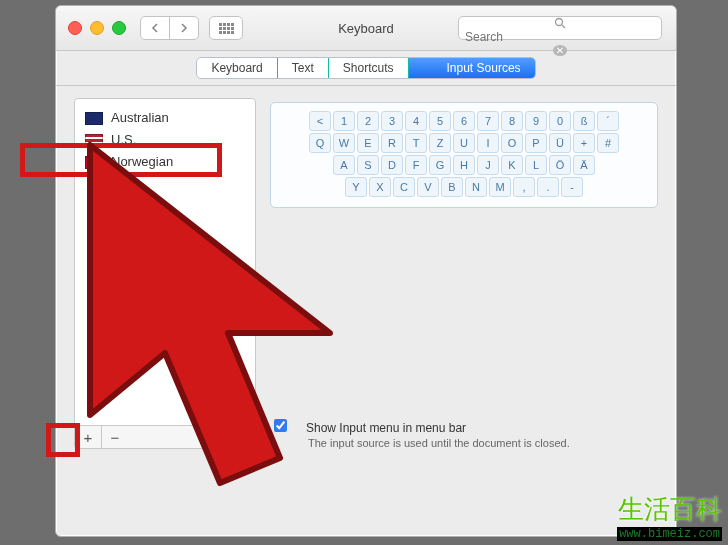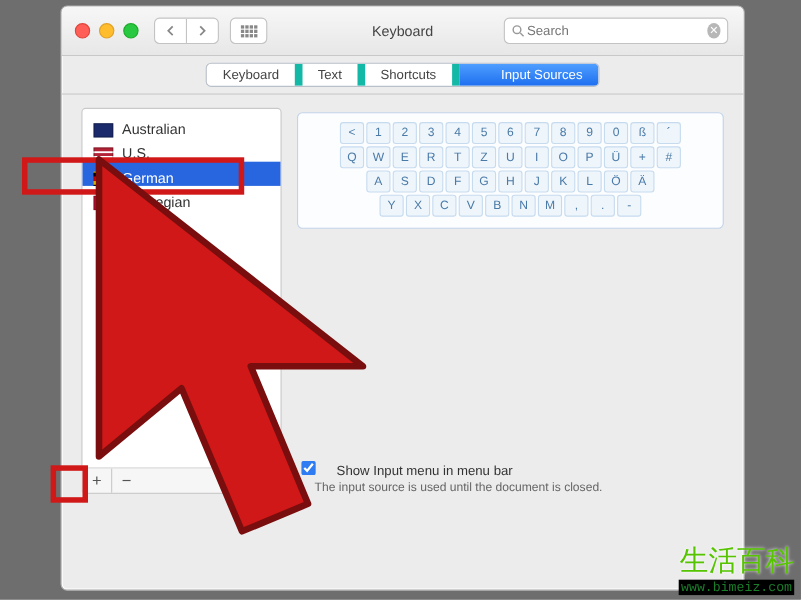--- a/index.html
+++ b/index.html
@@ -25,35 +25,35 @@
   .grid-btn{margin-left:10px;width:32px;height:22px;border:1px solid #c3c3c3;
     border-radius:5px;background:#fff;display:flex;align-items:center;
     justify-content:center;}
   .grid-ico{display:grid;grid-template-columns:repeat(4,3px);grid-auto-rows:3px;
     gap:1px;}
   .grid-ico span{background:#888;}
   .title{position:absolute;left:0;right:0;text-align:center;font-size:13px;
     color:#444;pointer-events:none;}
   .search-wrap{margin-left:auto;margin-right:14px;width:190px;height:22px;
     background:#fff;border:1px solid #c3c3c3;border-radius:5px;
-    display:flex;align-items:center;padding:0 6px;color:#9a9a9a;position:relative;z-index:2;}
+    display:flex;align-items:center;padding:0 6px;color:#9a9a9a;position:relative;z-index:2;flex-direction:column;}
   .search-wrap svg{flex:none;}
   .search-wrap input{border:none;outline:none;width:100%;font-size:12px;
     color:#555;background:transparent;}
   .search-wrap .clear{width:14px;height:14px;border-radius:50%;
     background:#b7b7b7;color:#fff;font-size:10px;display:flex;
     align-items:center;justify-content:center;}
   
   .tab-row{height:34px;display:flex;align-items:center;justify-content:center;
     border-bottom:1px solid #c8c8c8;}
   .segmented{display:flex;border:1px solid #b9c0ca;border-radius:5px;
     overflow:hidden;background:#fff;height:20px;}
   .seg{padding:0 14px;font-size:12px;color:#444;display:flex;
     align-items:center;}
-  .seg + .seg{border-left:7px solid #14b8a6;}
+  .seg + .seg{border-left:1px solid #14b8a6;}
   .seg.active{background:linear-gradient(#4f9eff,#1e6ff0);color:#fff;padding-left:38px;}
   
   .content{display:flex;padding:12px 18px 16px 18px;gap:0;position:relative;}
   .list-panel{width:180px;background:#fff;border:1px solid #c9c9c9;
     border-radius:4px 4px 0 0;height:322px;padding-top:4px;}
   .src{display:flex;align-items:flex-end;gap:8px;height:22px;
     padding:0 10px;font-size:13px;color:#333;}
   .src.selected{background:#2866e0;color:#fff;}
   .flag{width:16px;height:11px;border:1px solid rgba(0,0,0,.25);
     background:#ddd;flex:none;}
@@ -68,21 +68,21 @@
   .ar-btn + .ar-btn{border-left:1px solid #c9c9c9;}
   .preview{flex:1;margin-left:14px;display:flex;flex-direction:column;}
   .kbd{background:#fbfdff;border:1px solid #c1d4e9;border-radius:5px;
     padding:8px 6px;font-size:11px;color:#4a7aa7;margin-top:4px;}
   .row{display:flex;justify-content:center;gap:2px;margin-bottom:2px;}
   .key{width:20px;height:18px;background:#eef5fb;border:1px solid #c7dbef;
     border-radius:3px;display:flex;align-items:center;justify-content:center;}
   .footer-opts{margin-top:auto;padding-top:8px;font-size:12px;color:#333;}
   .opt{display:flex;align-items:flex-end;gap:16px;margin-bottom:2px;}
   .opt input{accent-color:#2f7bf2;}
-  .opt-note{font-size:11px;color:#666;margin-left:16px;}
+  .opt-note{font-size:11px;color:#666;margin-left:38px;}
   
   .anno-box{position:absolute;border:5px solid #d11818;pointer-events:none;}
   .anno-sel{left:20px;top:143px;width:192px;height:24px;}
   .anno-minus{left:46px;top:423px;width:24px;height:24px;}
   .cursor-svg{position:absolute;left:70px;top:135px;width:340px;height:380px;
     pointer-events:none;}
   
   .wm{position:absolute;right:6px;bottom:4px;text-align:right;
     font-family:Liberation Mono, monospace;}
   .wm .big{font-size:26px;color:#56c400;text-shadow:0 0 3px #fff;}
@@ -151,24 +151,20 @@
 
     <div>
       <div class="list-panel">
         <div class="src">
           <span class="flag au"></span>
           <span>Australian</span>
         </div>
         <div class="src">
           <span class="flag us"></span>
           <span>U.S.</span>
-        </div>
-        <div class="src selected">
-          <span class="flag de"></span>
-          <span>German</span>
         </div>
         <div class="src">
           <span class="flag no"></span>
           <span>Norwegian</span>
         </div>
       </div>
       <div class="add-remove">
         <div class="ar-btn">+</div>
         <div class="ar-btn">−</div>
       </div>

